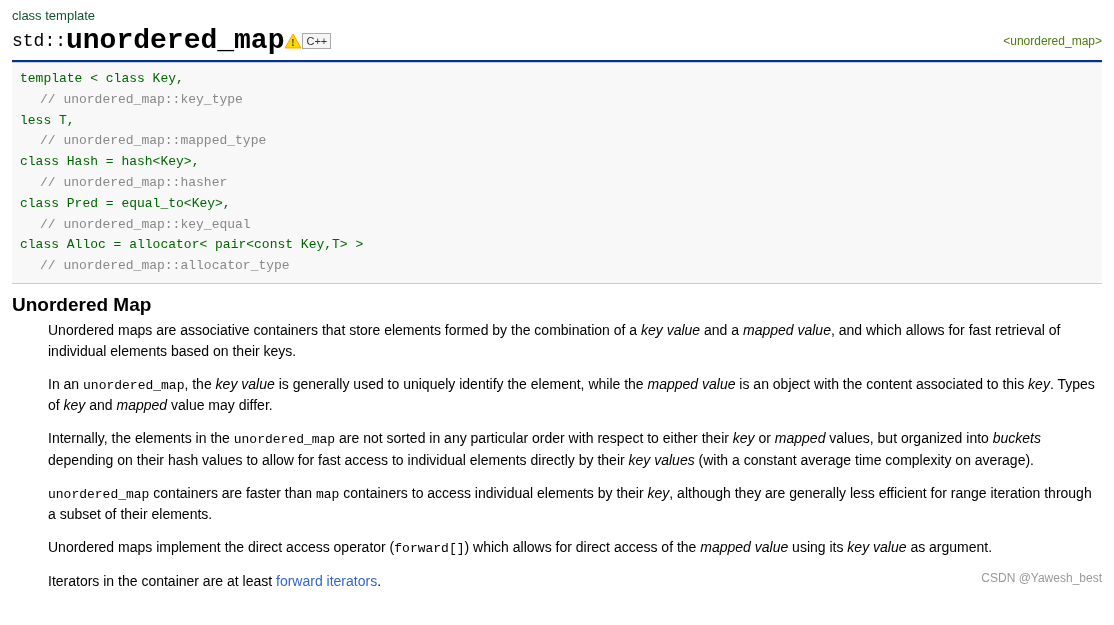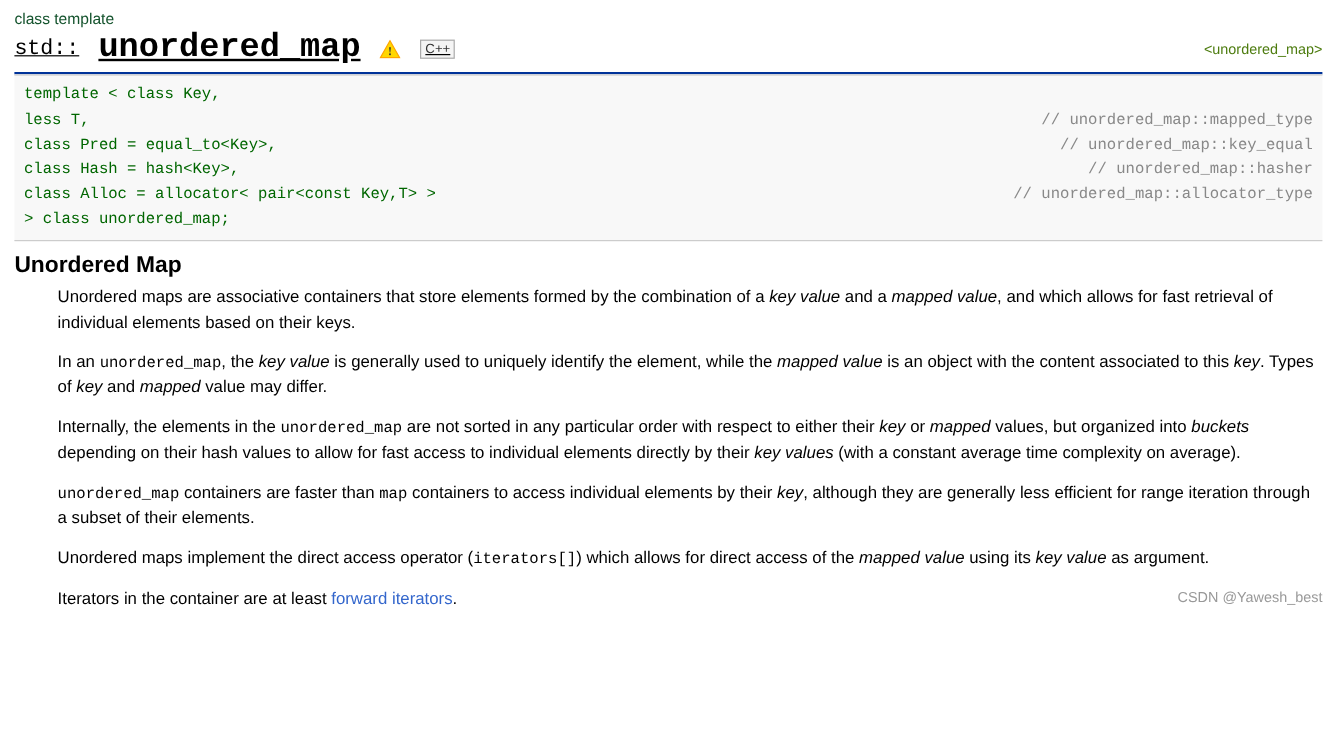--- a/index.html
+++ b/index.html
@@ -20,22 +20,21 @@
       display: flex;
       align-items: center;
       justify-content: space-between;
       border-bottom: 2px solid #003399;
       padding-bottom: 4px;
       margin-bottom: 0;
     }
     .title-left {
       display: flex;
       align-items: center;
-      gap: 16px;
-      text-decoration: underline;
+      gap: 0;
     }
     .std-prefix {
       font-family: 'Courier New', monospace;
       font-size: 18px;
       font-weight: normal;
       color: #000000;
     }
     .class-name {
       font-family: 'Courier New', monospace;
       font-size: 28px;
@@ -67,20 +66,21 @@
       padding: 6px 8px;
       font-family: 'Courier New', monospace;
       font-size: 13px;
       color: #006600;
       line-height: 1.6;
       margin-bottom: 10px;
     }
     .code-line {
       display: flex;
       justify-content: space-between;
+      flex-direction: column;
     }
     .code-left {
       color: #006600;
     }
     .code-right {
       color: #888888;
       padding-left: 20px;
     }
     .section-title {
       font-weight: bold;
@@ -104,21 +104,21 @@
     .italic {
       font-style: italic;
     }
     .link {
       color: #3366cc;
       text-decoration: none;
     }
     .bottom-footer {
       display: flex;
       justify-content: space-between;
-      align-items: center;
+      align-items: flex-start;
       margin-top: 4px;
     }
     .footer-credit {
       font-family: Arial, sans-serif;
       font-size: 12px;
       color: #999999;
       margin-left: 40px;
     }
   </style>
 </head>
@@ -135,39 +135,39 @@
       <text x="9" y="13" text-anchor="middle" font-size="10" font-weight="bold" fill="#333">!</text>
     </svg>
     <span class="cpp-badge">C++</span>
   </div>
   <div class="top-right-link">&lt;unordered_map&gt;</div>
 </div>
 
 <div class="code-block">
   <div class="code-line">
     <span class="code-left">template &lt; class Key,</span>
+    <span class="code-right">// unordered_map::key_type</span>
   </div>
   <div class="code-line">
     <span class="code-left">        less T,</span>
     <span class="code-right">// unordered_map::mapped_type</span>
   </div>
   <div class="code-line">
+    <span class="code-left">        class Hash = hash&lt;Key&gt;,</span>
+    <span class="code-right">// unordered_map::hasher</span>
+  </div>
+  <div class="code-line">
     <span class="code-left">        class Pred = equal_to&lt;Key&gt;,</span>
     <span class="code-right">// unordered_map::key_equal</span>
-  </div>
-  <div class="code-line">
-    <span class="code-left">        class Hash = hash&lt;Key&gt;,</span>
-    <span class="code-right">// unordered_map::hasher</span>
   </div>
   <div class="code-line">
     <span class="code-left">        class Alloc = allocator&lt; pair&lt;const Key,T&gt; &gt;</span>
     <span class="code-right">// unordered_map::allocator_type</span>
   </div>
   <div class="code-line">
-    <span class="code-left">        &gt; class unordered_map;</span>
     <span class="code-right"></span>
   </div>
 </div>
 
 <div class="section-title">Unordered Map</div>
 
 <div class="paragraph">
   Unordered maps are associative containers that store elements formed by the combination of a <span class="italic">key value</span> and a <span class="italic">mapped value</span>, and which allows for fast retrieval of individual elements based on their keys.
 </div>
 
@@ -177,21 +177,21 @@
 
 <div class="paragraph">
   Internally, the elements in the <span class="inline-code">unordered_map</span> are not sorted in any particular order with respect to either their <span class="italic">key</span> or <span class="italic">mapped</span> values, but organized into <span class="italic">buckets</span> depending on their hash values to allow for fast access to individual elements directly by their <span class="italic">key values</span> (with a constant average time complexity on average).
 </div>
 
 <div class="paragraph">
   <span class="inline-code">unordered_map</span> containers are faster than <span class="inline-code">map</span> containers to access individual elements by their <span class="italic">key</span>, although they are generally less efficient for range iteration through a subset of their elements.
 </div>
 
 <div class="paragraph">
-  Unordered maps implement the direct access operator (<span class="inline-code">iterators[]</span>) which allows for direct access of the <span class="italic">mapped value</span> using its <span class="italic">key value</span> as argument.
+  Unordered maps implement the direct access operator (<span class="inline-code">forward[]</span>) which allows for direct access of the <span class="italic">mapped value</span> using its <span class="italic">key value</span> as argument.
 </div>
 
 <div class="bottom-footer">
   <div class="paragraph" style="margin-bottom:0;">
     Iterators in the container are at least <a href="#" class="link">forward iterators</a>.
   </div>
   <div class="footer-credit">CSDN @Yawesh_best</div>
 </div>
 
 </body></html>

